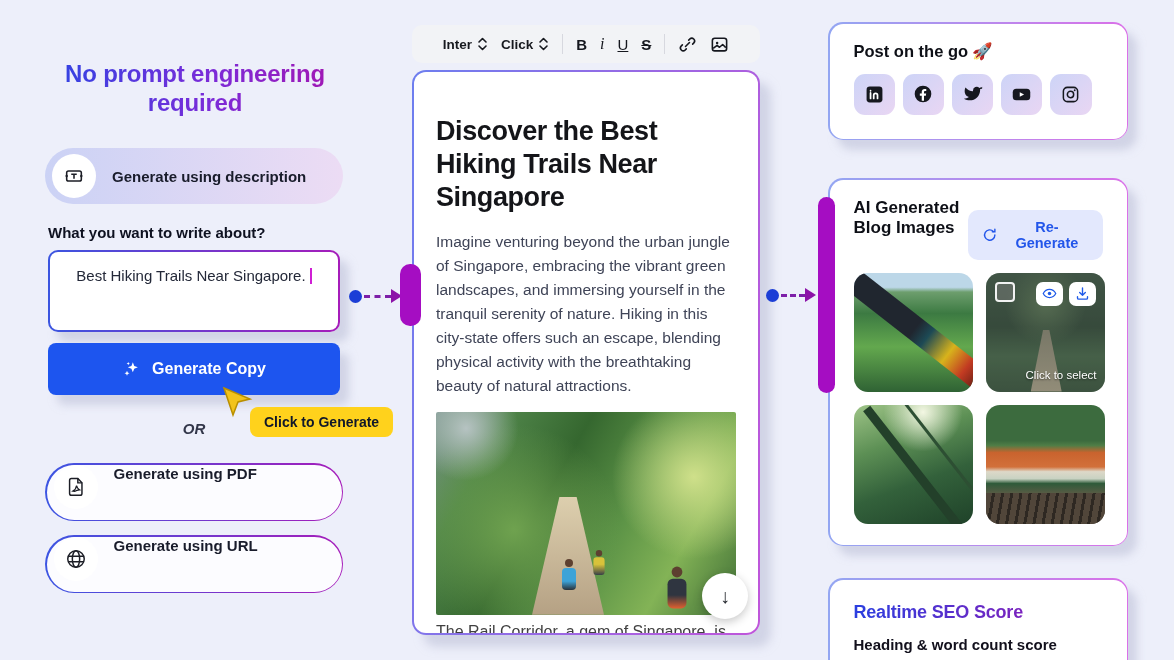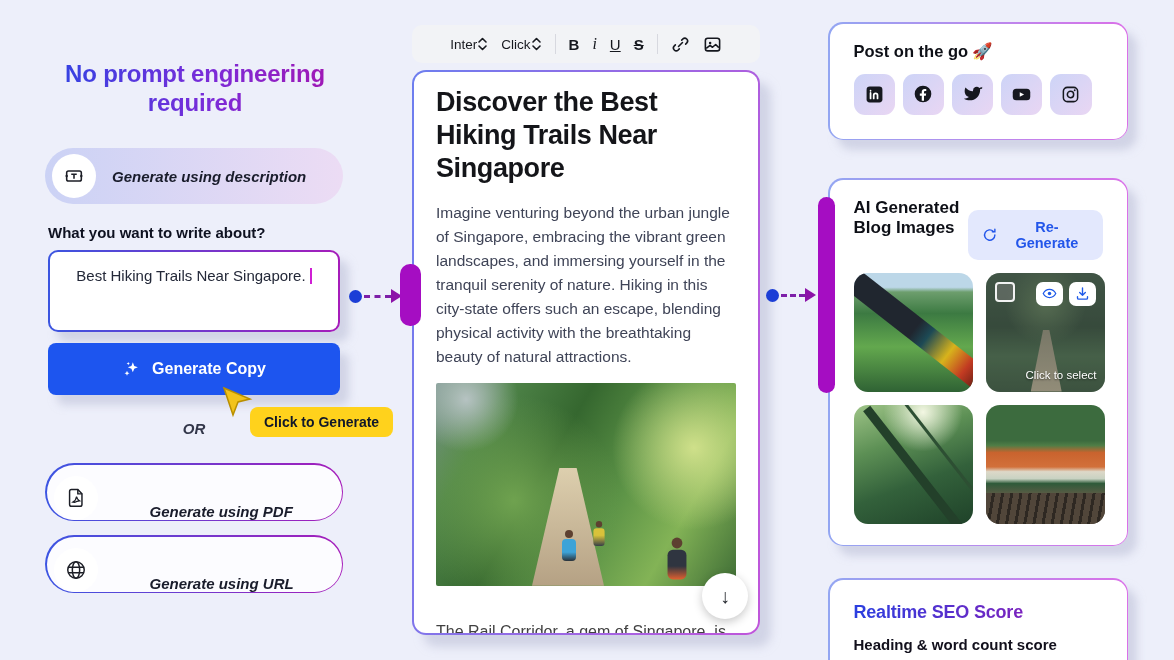--- a/index.html
+++ b/index.html
@@ -17,21 +17,21 @@
   }
   .pill-gradient-fill{
     left:45px;top:148px;width:298px;height:56px;border-radius:28px;
     background:linear-gradient(90deg,#cbd2f5 0%,#ecdcf4 100%);
     display:flex;align-items:center;
   }
   .pill-circle{
     width:44px;height:44px;border-radius:50%;background:#ffffff;margin-left:7px;
     display:flex;align-items:center;justify-content:center;flex:0 0 auto;
   }
-  .pill-label{margin-left:16px;font-size:15px;font-weight:700;color:#191c2b;font-style:italic;}
+  .pill-label{margin-left:16px;font-size:15px;font-weight:700;color:#191c2b;}
   .input-label{left:48px;top:224px;font-size:15px;font-weight:800;color:#0e1120;}
   .textarea-wrap{
     left:48px;top:250px;width:292px;height:82px;border-radius:10px;padding:2px;
     background:linear-gradient(90deg,#3b55e0 0%,#a61cba 100%);
     box-shadow:9px 10px 8px rgba(186,190,214,0.55);
     box-sizing:border-box;
     text-align:center;
   }
   .textarea-inner{
     width:100%;height:100%;background:#ffffff;border-radius:8px;
@@ -51,53 +51,53 @@
     padding:7px 14px;font-size:14px;font-weight:800;color:#0f172a;z-index:8;
   }
   .or-label{left:48px;top:420px;width:292px;text-align:center;
     font-size:15px;font-style:italic;font-weight:600;color:#33374a;}
   .pill-outline-wrap{
     width:298px;height:58px;border-radius:29px;padding:1.5px;box-sizing:border-box;
     background:linear-gradient(90deg,#3c55e2 0%,#a61cba 100%);
   }
   .pill-outline-inner{
     width:100%;height:100%;border-radius:28px;background:#fcfcff;
-    display:flex;align-items:flex-end;gap:36px;
+    display:flex;align-items:flex-start;
   }
   .cursor-arrow{left:220px;top:385px;z-index:7;}
 
   
   .conn-dot{width:13px;height:13px;border-radius:50%;background:#1c3ed6;z-index:6;}
   .conn-dash{height:0;border-top:3px dashed #7d1fa8;z-index:6;}
   .conn-head{width:0;height:0;border-top:7px solid transparent;border-bottom:7px solid transparent;
     border-left:11px solid #8c12a8;z-index:6;}
   .purple-bar{background:#a50dc2;z-index:6;border-radius:10px;}
 
   
   .toolbar{
     left:412px;top:25px;width:348px;height:38px;background:#f2f3f6;border-radius:10px;
     display:flex;align-items:center;justify-content:center;gap:13px;
     color:#17191f;font-size:13.5px;z-index:3;
   }
-  .tb-select{display:flex;align-items:center;cursor:pointer;}
+  .tb-select{display:flex;align-items:center;gap:5px;cursor:pointer;font-weight:bold;}
   .tb-divider{width:1px;height:20px;background:#d7d8df;}
   .tb-btn{font-size:15px;cursor:pointer;color:#15171e;line-height:1;}
   .tb-bold{font-weight:800;}
   .tb-italic{font-style:italic;font-family:"Liberation Serif",serif;font-size:16px;}
   .tb-underline{text-decoration:underline;}
   .tb-strike{text-decoration:line-through;font-weight:600;}
 
   .doc-wrap{
     left:412px;top:70px;width:348px;height:565px;border-radius:14px;padding:2px;
     background:linear-gradient(100deg,#6d7eef 0%,#c055da 100%);
     box-shadow:11px 12px 10px rgba(186,190,214,0.55);box-sizing:border-box;z-index:2;
   }
   .doc-inner{
     position:relative;width:100%;height:100%;background:#ffffff;border-radius:12px;
-    padding:14px 22px;box-sizing:border-box;overflow:hidden;
+    padding:43px 22px;box-sizing:border-box;overflow:hidden;
   }
   .doc-title{font-size:27px;font-weight:800;letter-spacing:-0.4px;color:#141519;line-height:1.23;}
   .doc-para{margin-top:15px;font-size:15.5px;line-height:1.55;color:#3f4457;}
   .doc-image{position:relative;margin-top:14px;width:100%;height:203px;border-radius:2px;overflow:hidden;
     background:
       radial-gradient(circle at 10% 8%, #b6c3c2 0%, rgba(182,195,194,0) 16%),
       radial-gradient(circle at 86% 32%, #cfe08a 0%, rgba(207,224,138,0) 28%),
       radial-gradient(circle at 26% 58%, #6fa24f 0%, rgba(111,162,79,0) 42%),
       linear-gradient(120deg,#7b958e 0%,#4e8348 18%,#35672f 38%,#5d9447 60%,#83b356 78%,#3f6d36 100%);
   }

